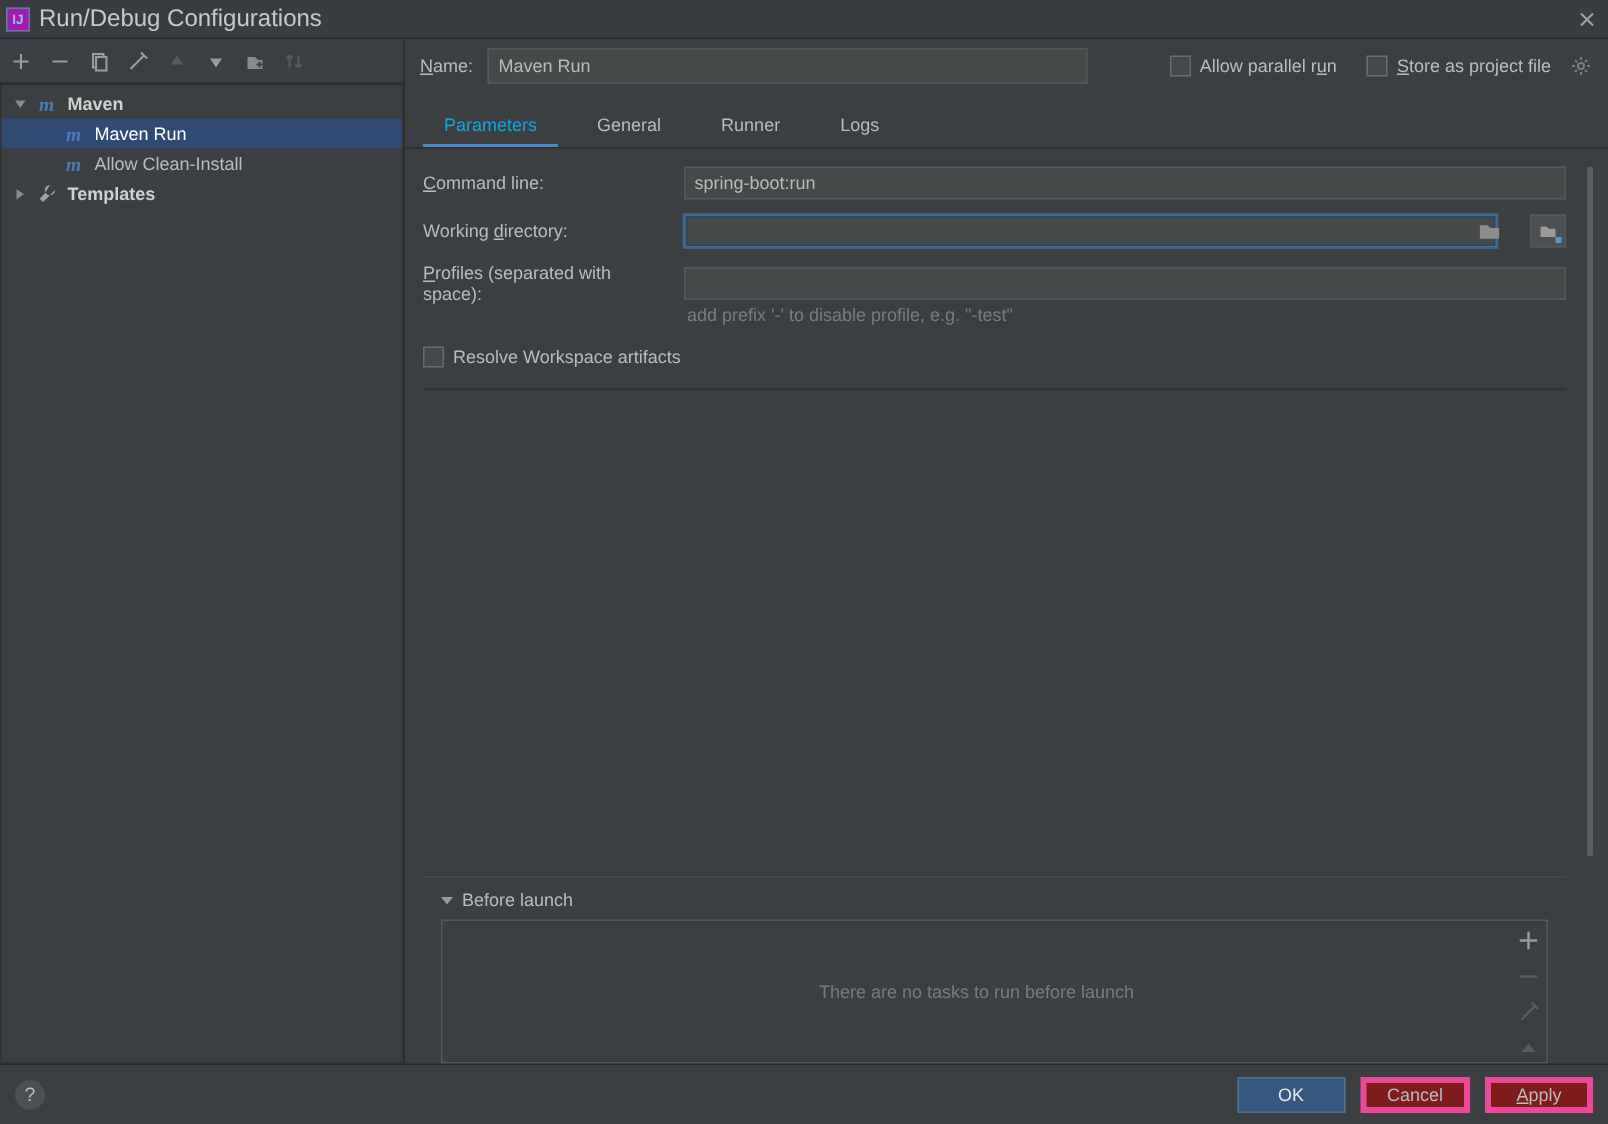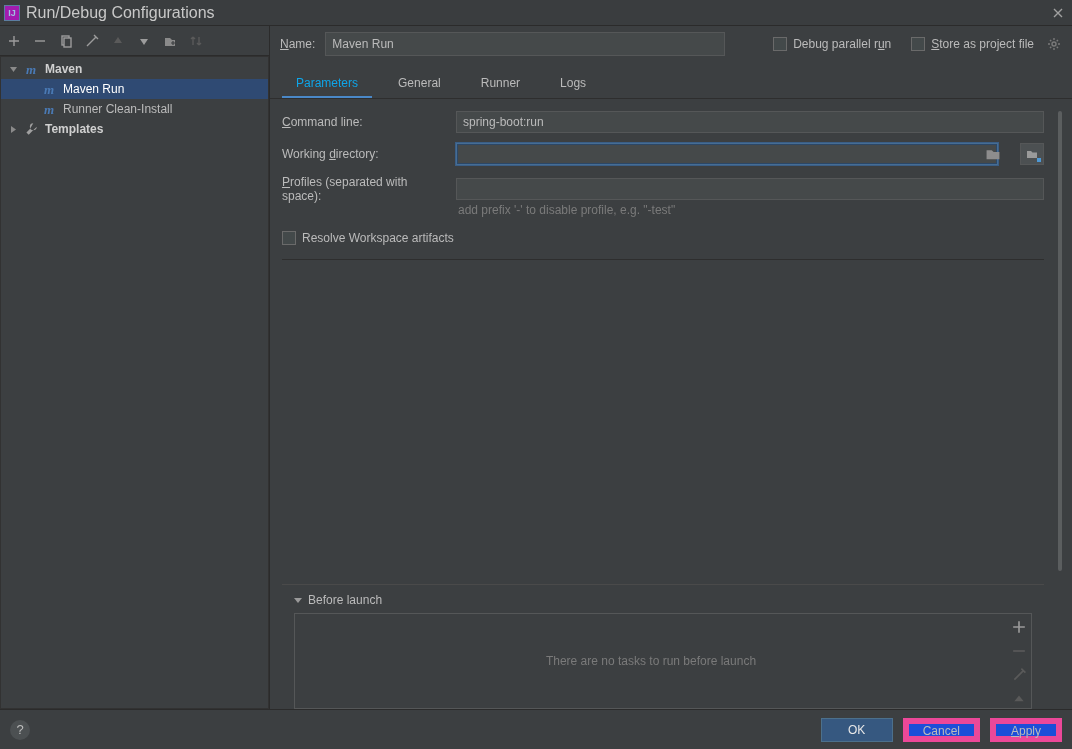--- a/index.html
+++ b/index.html
@@ -280,21 +280,21 @@
   }
   .footer .help{
     width:20px;height:20px;border-radius:50%;
     background:#4c5052;color:#bdbdbd;
     display:flex;align-items:center;justify-content:center;
     font-size:13px;cursor:pointer;
   }
   .footer .fill{flex:1;}
   .footer button{
     min-width:72px;height:24px;
-    background:#1d4ed8;border:6px solid #ec4899;
+    background:#7f1d1d;border:4px solid #ec4899;
     color:var(--text);
     font-size:12px;cursor:pointer;
     padding:0 14px;
   }
   .footer button.primary{
     background:var(--btn-blue);
     border:1px solid var(--btn-blue-border);
     color:#e8e8e8;
   }
   .footer button .u{text-decoration:underline;text-underline-offset:1px;}
@@ -371,21 +371,21 @@
           </span>
         <span class="ticon m">m</span>
         <span class="tlabel">Maven</span>
       </div>
       <div class="trow lvl1 sel">
         <span class="ticon m">m</span>
         <span class="tlabel">Maven Run</span>
       </div>
       <div class="trow lvl1">
         <span class="ticon m">m</span>
-        <span class="tlabel">Runner Clean-Install</span>
+        <span class="tlabel">Allow Clean-Install</span>
       </div>
       <div class="trow lvl0 bold">
         <span class="arr">
             <svg class="fill" viewBox="0 0 9 9">
               <path d="M2 1 L7 4.5 L2 8 Z"></path>
             </svg>
           </span>
         <span class="ticon wrench">
             <svg viewBox="0 0 14 14">
               <path d="M9 2 A3 3 0 1 0 12 5 L8 9 L5 12 L3 10 L6 7 Z" fill="#a0a0a0" stroke="none"></path>
@@ -396,21 +396,21 @@
     </div>
   </div>
 
   <div class="right">
     <div class="rtop">
       <span class="lbl"><span class="u">N</span><span>ame:</span></span>
       <input class="name" value="Maven Run" style="">
       <span class="fill"></span>
       <label class="chk">
         <span class="box"></span>
-        <span><span>Debug parallel r</span><span class="u">u</span><span>n</span></span>
+        <span><span>Allow parallel r</span><span class="u">u</span><span>n</span></span>
       </label>
       <label class="chk" style="margin-left:10px;">
         <span class="box"></span>
         <span><span class="u">S</span><span>tore as project file</span></span>
       </label>
       <span class="gear-sm">
           <svg viewBox="0 0 14 14">
             <circle cx="7" cy="7" r="2"></circle>
             <path d="M7 1 V3 M7 11 V13 M1 7 H3 M11 7 H13 M3 3 L4.3 4.3 M9.7 9.7 L11 11 M11 3 L9.7 4.3 M4.3 9.7 L3 11"></path>
           </svg>

